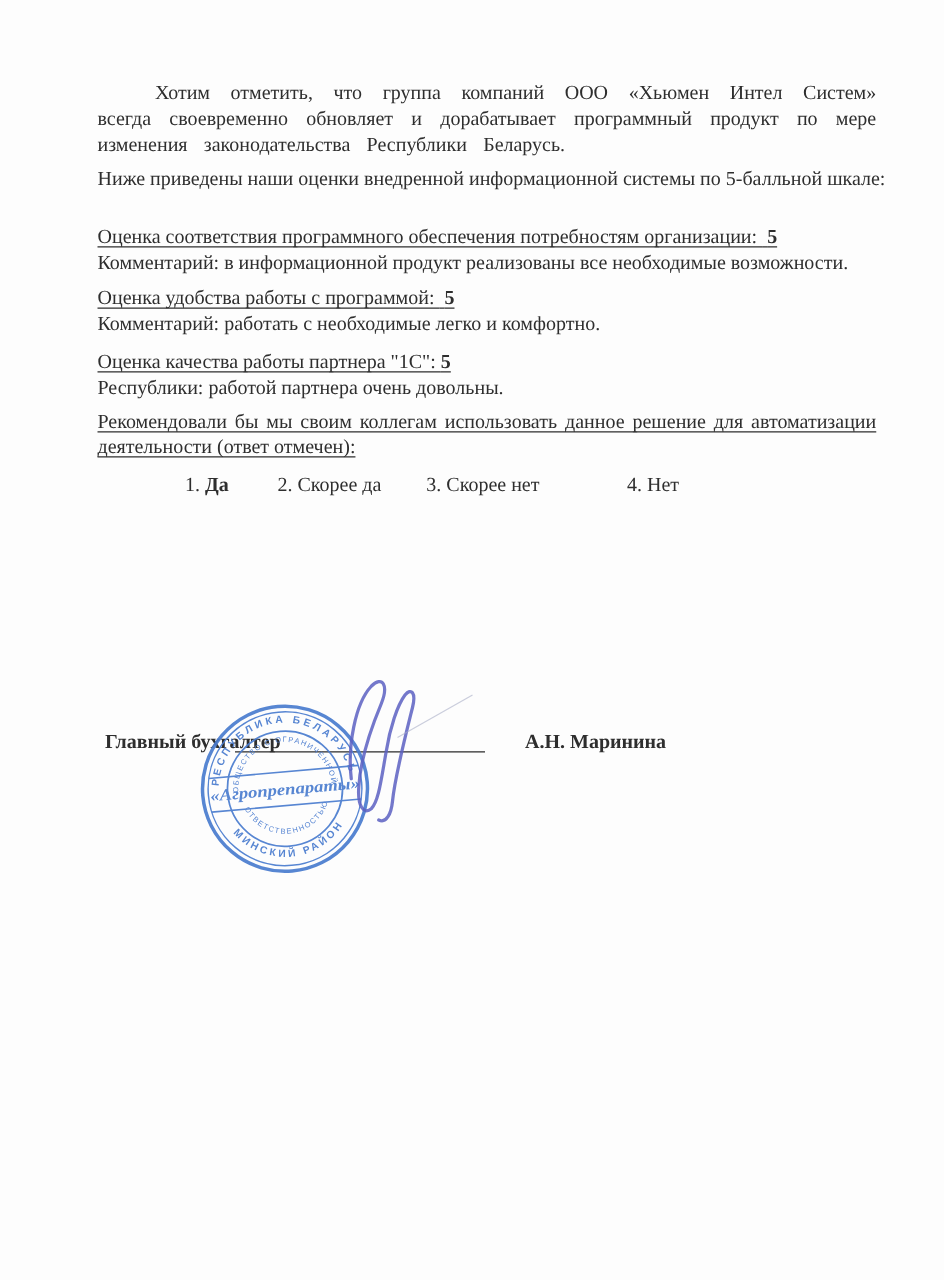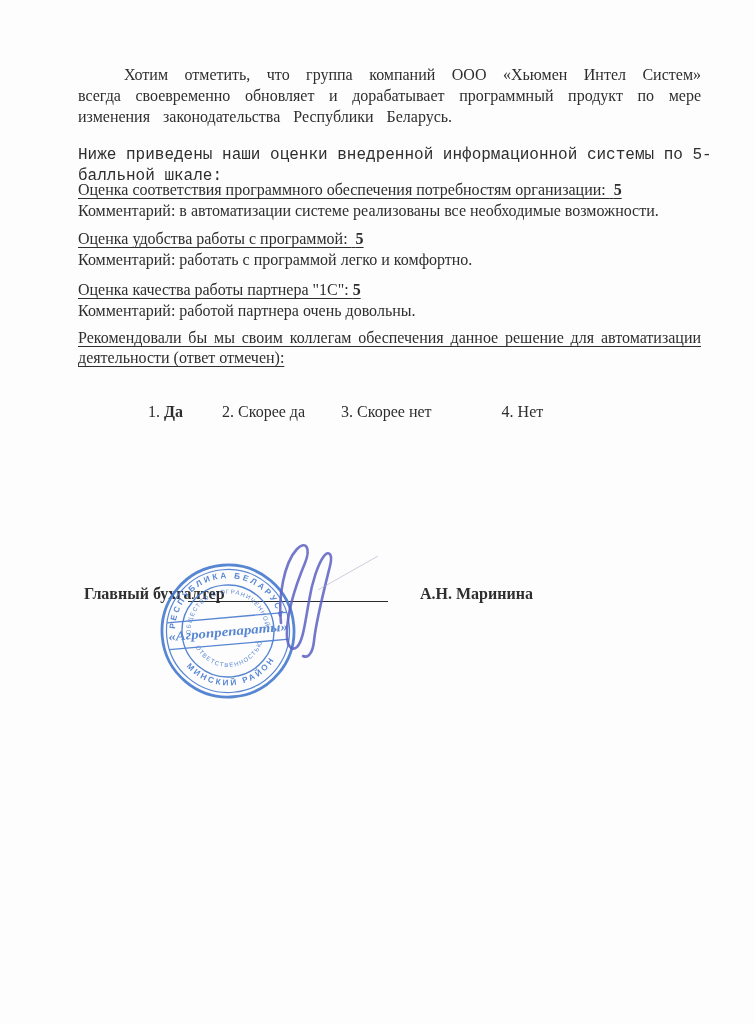--- a/index.html
+++ b/index.html
@@ -29,21 +29,21 @@
   .score{font-weight:bold;}
   .comment{left:78px;width:640px;}
   .rec{
     left:78px;width:623px;
     text-align:justify;
     line-height:20px;
   }
   .options{left:128px;width:560px;white-space:nowrap;}
   .opt{display:inline-block;margin-left:20px;}
   .opt-2{margin-left:35px;}
-  .opt-3{margin-left:32px;margin-top:23px;}
+  .opt-3{margin-left:32px;}
   .opt-4{margin-left:66px;text-align:center;}
   .sel{font-weight:bold;}
   .sig-role{left:84px;font-weight:bold;}
   .sig-name{left:420px;font-weight:bold;}
   .sig-line{
     left:188px;top:601px;width:200px;height:0;
     border-top:1.6px solid #2b2b2b;
   }
   .stamp-box{
     left:152px;top:555px;width:152px;height:152px;
@@ -52,39 +52,39 @@
   }
   .stamp-box svg{width:152px;height:152px;display:block;}
   .sig-svg{left:255px;top:535px;width:130px;height:135px;}
   .stamp-text{font-family:"Liberation Sans", sans-serif;}
 </style>
 </head>
 <body>
 
 <div class="abs txt para" style="top:64px;">Хотим отметить, что группа компаний ООО «Хьюмен Интел Систем» всегда своевременно обновляет и дорабатывает программный продукт по мере изменения законодательства Республики Беларусь.</div>
 
-<div class="abs txt intro" style="top:145px;font-family:Liberation Mono, monospace;">Ниже приведены наши оценки внедренной информационной системы по 5-балльной шкале:</div>
+<div class="abs txt intro" style="top:133px;">Ниже приведены наши оценки внедренной информационной системы по 5-балльной шкале:</div>
 
 <div class="abs txt rating-head" style="top:179px;">
   <span class="u"><span>Оценка соответствия программного обеспечения потребностям организации: </span>&nbsp;<span class="score">5</span></span>
 </div>
-<div class="abs txt comment" style="top:200px;">Комментарий: в автоматизации системе реализованы все необходимые возможности.</div>
+<div class="abs txt comment" style="top:200px;">Комментарий: в информационной продукт реализованы все необходимые возможности.</div>
 
 <div class="abs txt rating-head" style="top:228px;">
   <span class="u"><span>Оценка удобства работы с программой: </span>&nbsp;<span class="score">5</span></span>
 </div>
-<div class="abs txt comment" style="top:249px;">Комментарий: работать с программой легко и комфортно.</div>
+<div class="abs txt comment" style="top:249px;">Комментарий: работать с необходимые легко и комфортно.</div>
 
 <div class="abs txt rating-head" style="top:279px;">
   <span class="u"><span>Оценка качества работы партнера "1С": </span><span class="score">5</span></span>
 </div>
-<div class="abs txt comment" style="top:300px;">Комментарий: работой партнера очень довольны.</div>
+<div class="abs txt comment" style="top:300px;">Республики: работой партнера очень довольны.</div>
 
 <div class="abs txt rec" style="top:328px;">
-  <span class="u">Рекомендовали бы мы своим коллегам обеспечения данное решение для автоматизации деятельности (ответ отмечен):</span>
+  <span class="u">Рекомендовали бы мы своим коллегам использовать данное решение для автоматизации деятельности (ответ отмечен):</span>
 </div>
 
 <div class="abs txt options" style="top:378px;">
   <span class="opt"><span>1.</span> <span class="sel">Да</span></span>
   <span class="opt opt-2"><span>2.</span> <span>Скорее да</span></span>
   <span class="opt opt-3"><span>3.</span> <span>Скорее нет</span></span>
   <span class="opt opt-4"><span>4.</span> <span>Нет</span></span>
 </div>
 
 <div class="abs txt sig-role" style="top:583px;">Главный бухгалтер</div>

